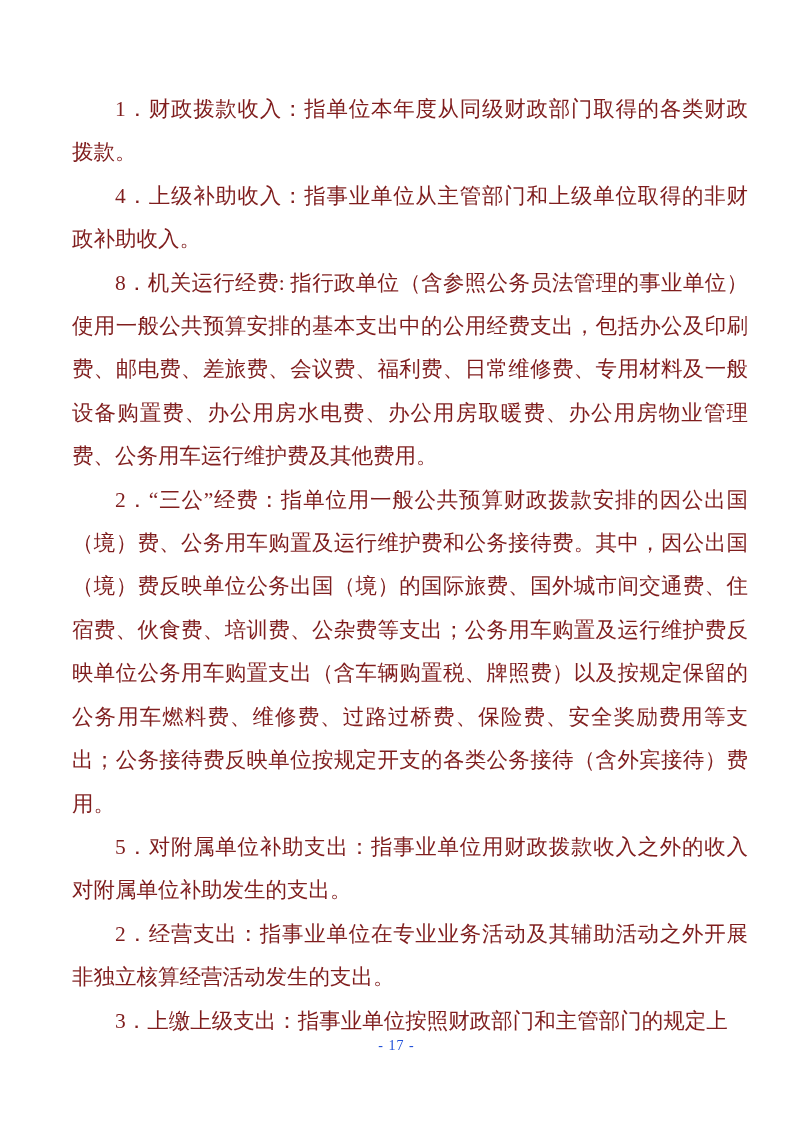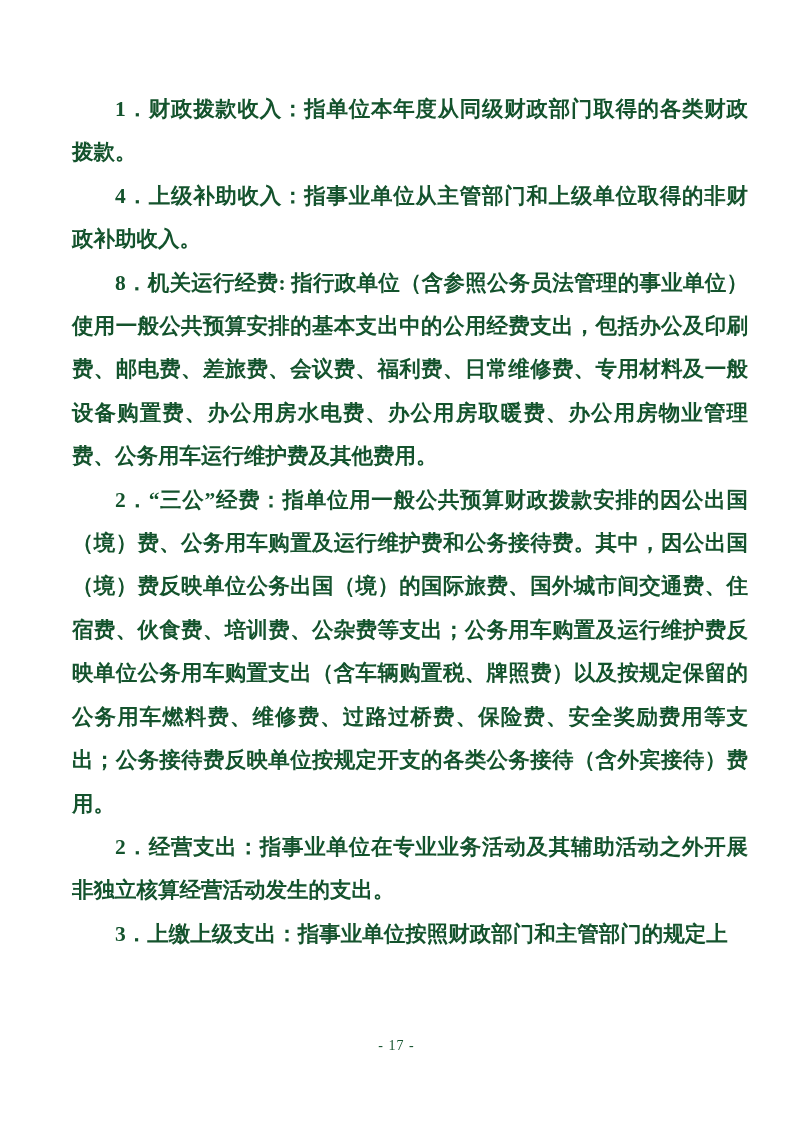--- a/index.html
+++ b/index.html
@@ -13,53 +13,53 @@
     height: 1122px;
     background: #ffffff;
     overflow: hidden;
     font-family: "Liberation Serif", serif;
   }
   .doc-body {
     position: absolute;
     left: 72px;
     top: 88px;
     width: 676px;
-    color: #14532d;
+    color: #7f1d1d;
     font-size: 21.5px;
     line-height: 43.4px;
     text-align: justify;
     text-justify: inter-ideograph;
     word-break: break-all;
-    font-weight: bold;
   }
   .doc-body p {
     margin: 0;
     padding: 0;
     text-indent: 2em;
   }
   .footer {
     position: absolute;
     left: 0;
     top: 1036px;
     width: 793px;
     text-align: center;
-    color: #14532d;
+    color: #1d4ed8;
     font-size: 14px;
     line-height: 20px;
     letter-spacing: 1px;
   }
 </style>
 </head>
 <body>
 
 <div class="page">
   <div class="doc-body">
     <p>1．财政拨款收入：指单位本年度从同级财政部门取得的各类财政拨款。</p>
     <p>4．上级补助收入：指事业单位从主管部门和上级单位取得的非财政补助收入。</p>
     <p>8．机关运行经费: 指行政单位（含参照公务员法管理的事业单位）使用一般公共预算安排的基本支出中的公用经费支出，包括办公及印刷费、邮电费、差旅费、会议费、福利费、日常维修费、专用材料及一般设备购置费、办公用房水电费、办公用房取暖费、办公用房物业管理费、公务用车运行维护费及其他费用。</p>
     <p>2．“三公”经费：指单位用一般公共预算财政拨款安排的因公出国（境）费、公务用车购置及运行维护费和公务接待费。其中，因公出国（境）费反映单位公务出国（境）的国际旅费、国外城市间交通费、住宿费、伙食费、培训费、公杂费等支出；公务用车购置及运行维护费反映单位公务用车购置支出（含车辆购置税、牌照费）以及按规定保留的公务用车燃料费、维修费、过路过桥费、保险费、安全奖励费用等支出；公务接待费反映单位按规定开支的各类公务接待（含外宾接待）费用。</p>
+    <p>5．对附属单位补助支出：指事业单位用财政拨款收入之外的收入对附属单位补助发生的支出。</p>
     <p>2．经营支出：指事业单位在专业业务活动及其辅助活动之外开展非独立核算经营活动发生的支出。</p>
     <p>3．上缴上级支出：指事业单位按照财政部门和主管部门的规定上</p>
   </div>
   <div class="footer">
     <span>- 17 -</span>
   </div>
 </div>
 
 </body></html>

